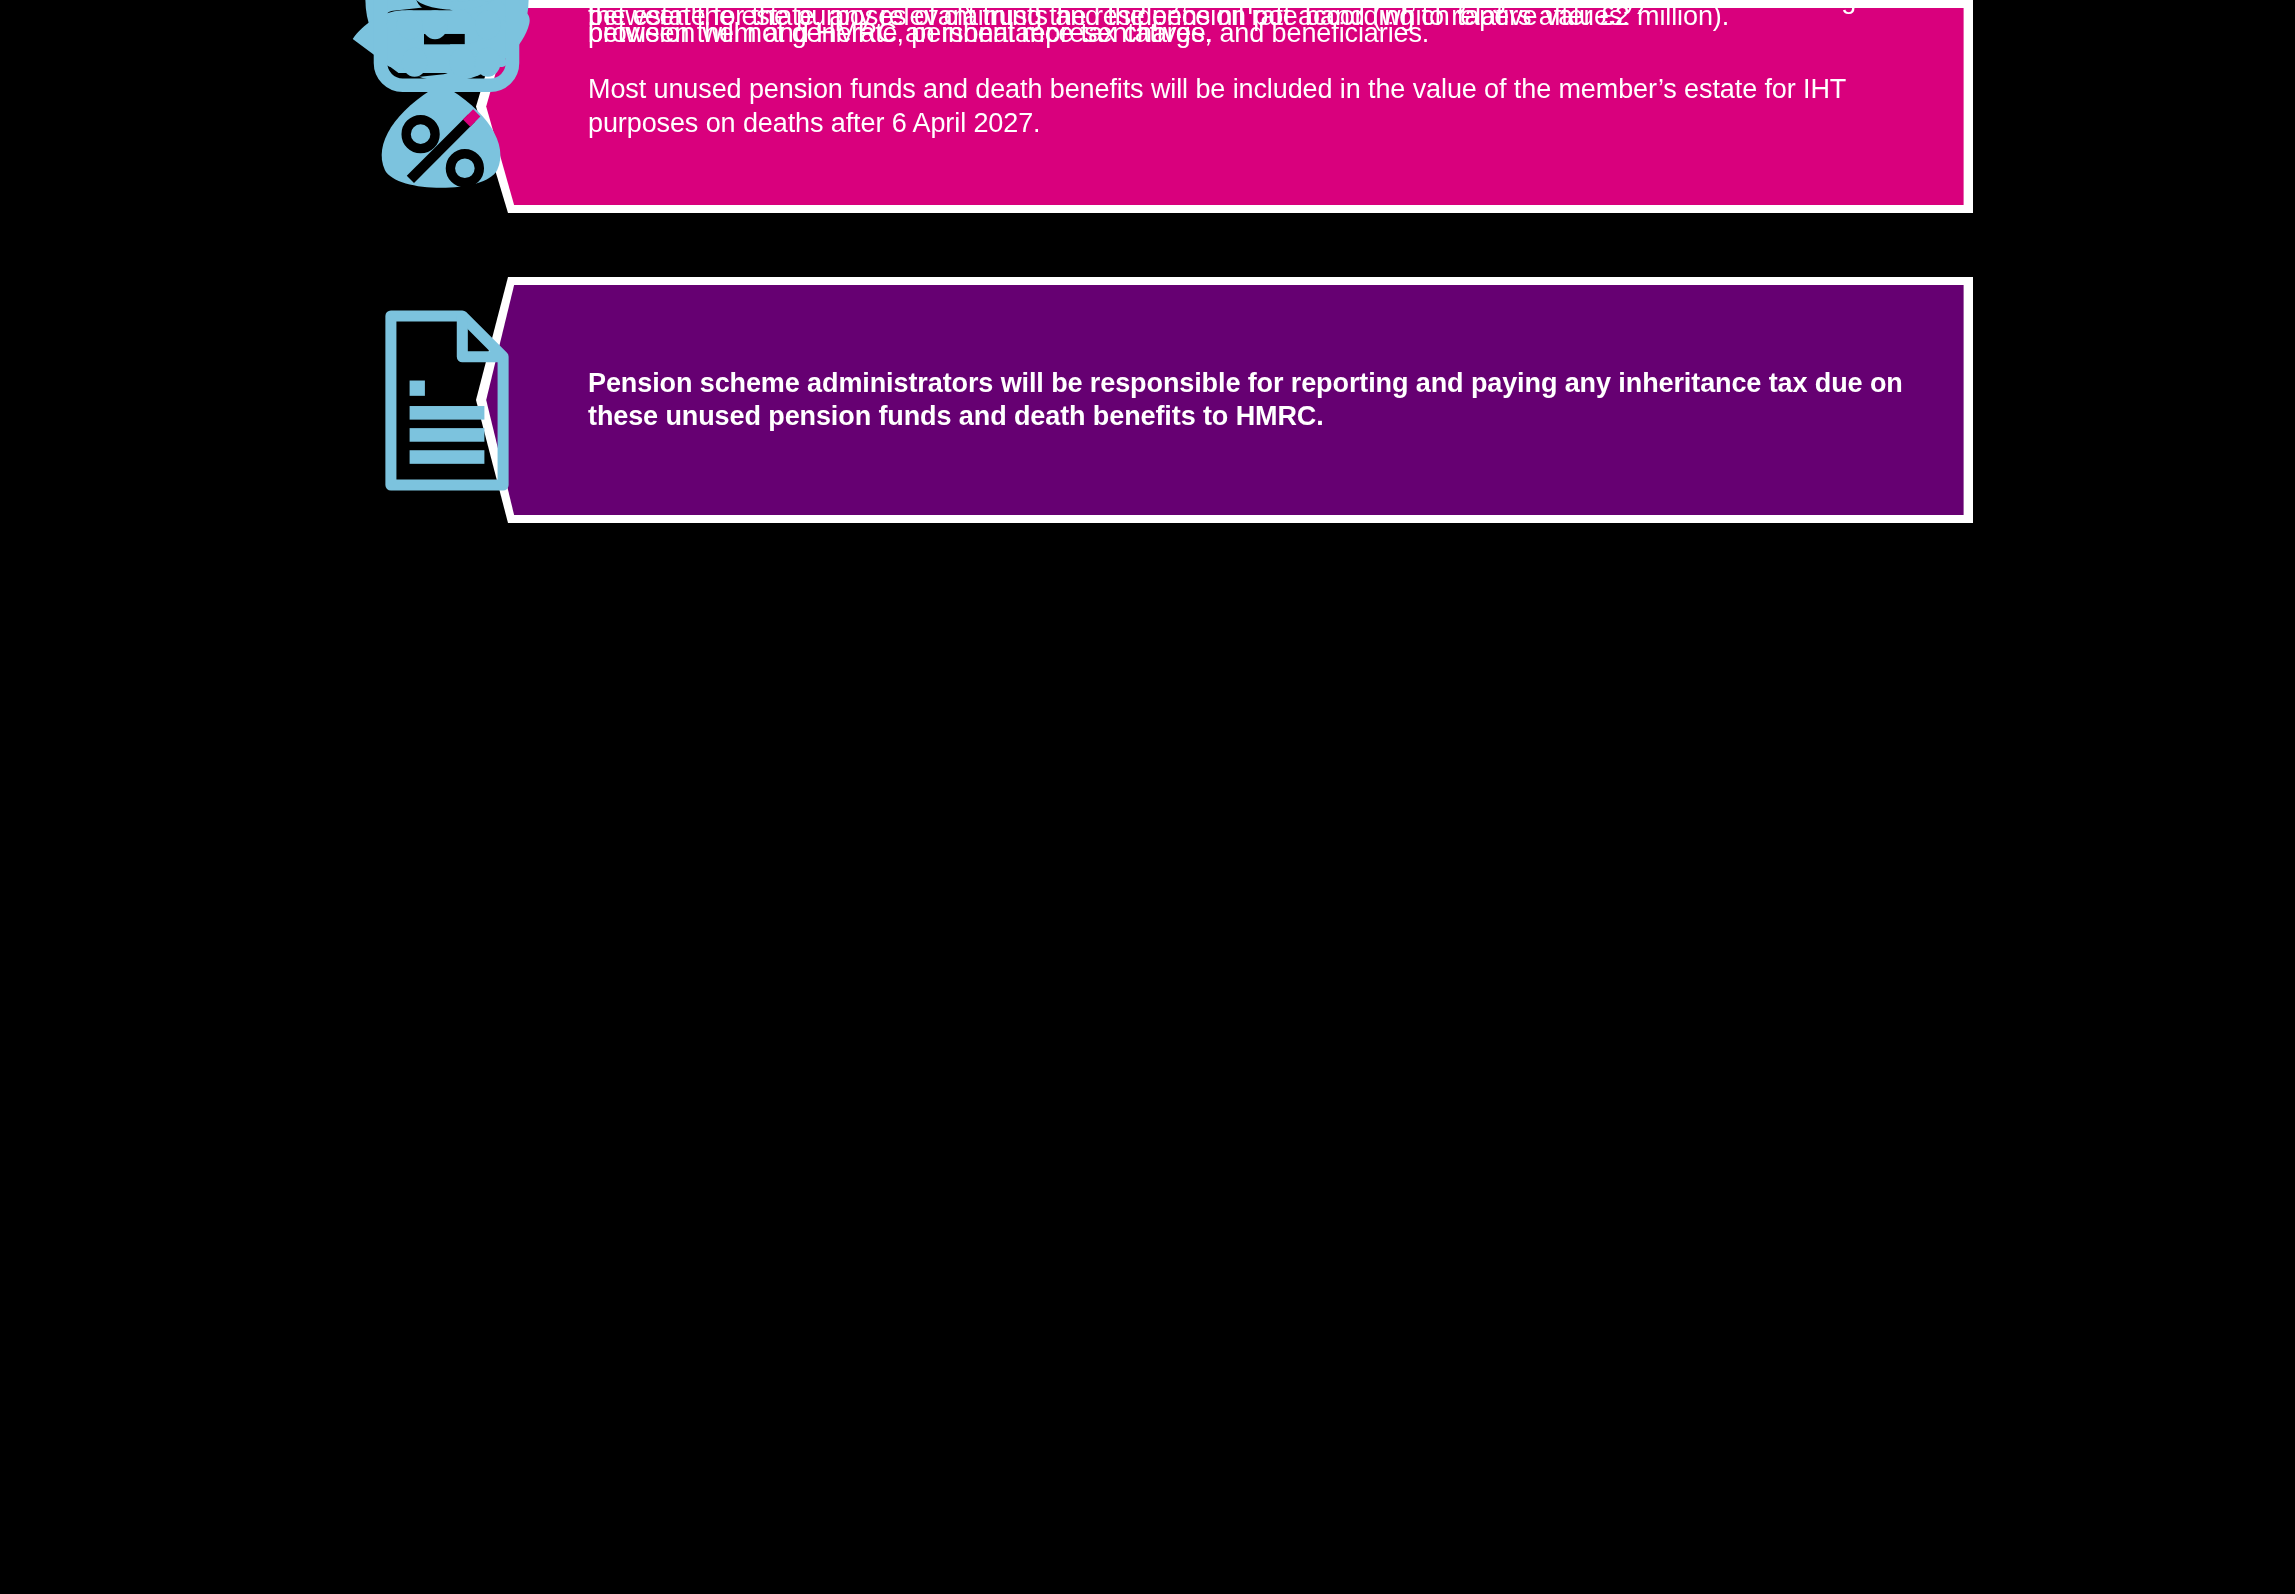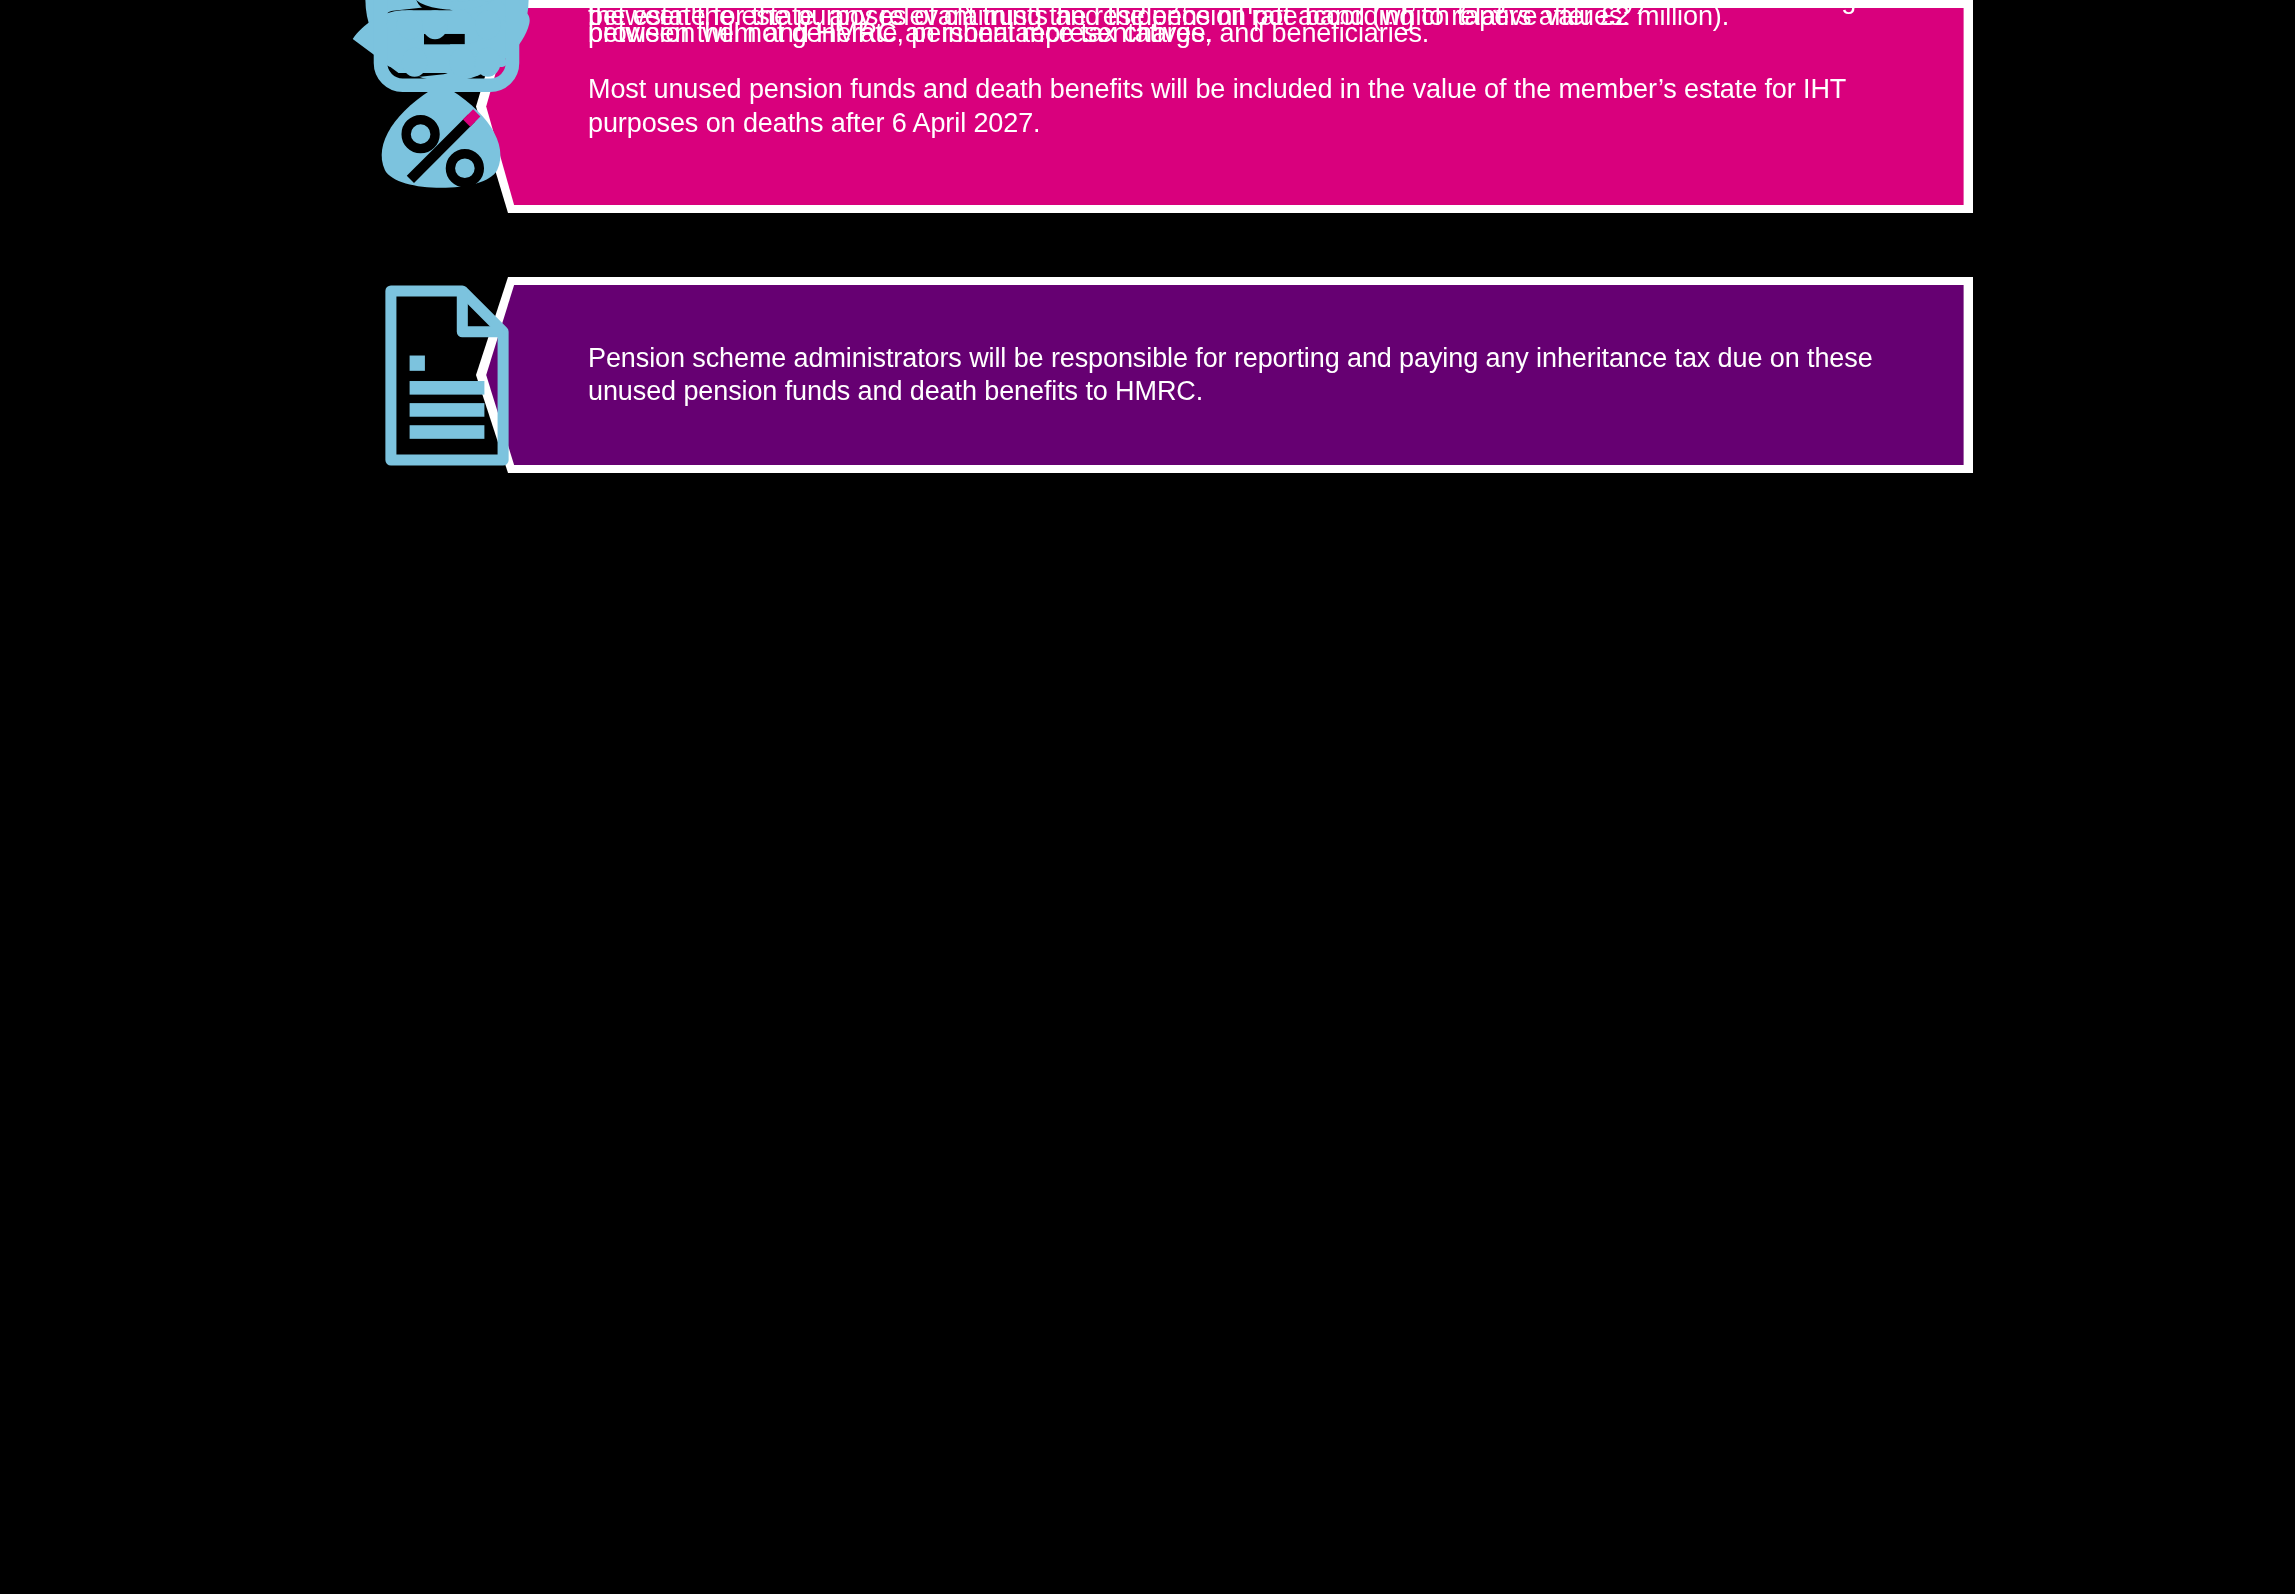--- a/index.html
+++ b/index.html
@@ -82,21 +82,21 @@
     display: flex;
     align-items: center;
     justify-content: center;
     z-index: 5;
     pointer-events: none;
   }
   .icon-box svg { display: block; overflow: visible; }
 
   
   #row1 { top: 0px;    height: 213px; }
-  #row2 { top: 277px;  height: 196px; }
+  #row2 { top: 277px;  height: 246px; font-weight: bold; }
   #row3 { top": 0; }
   #row3 { top: 545px;  height: 247px; }
   #row4 { top: 834px;  height: 213px; }
   #row5 { top: 1102px; height: 247px; }
   #row6 { top: 1387px; height: 213px; }
 
   /* the icon for row1 and row5 sits a bit higher / larger */
   .icon-shift-up { align-items: center; }
 </style>
 </head>

